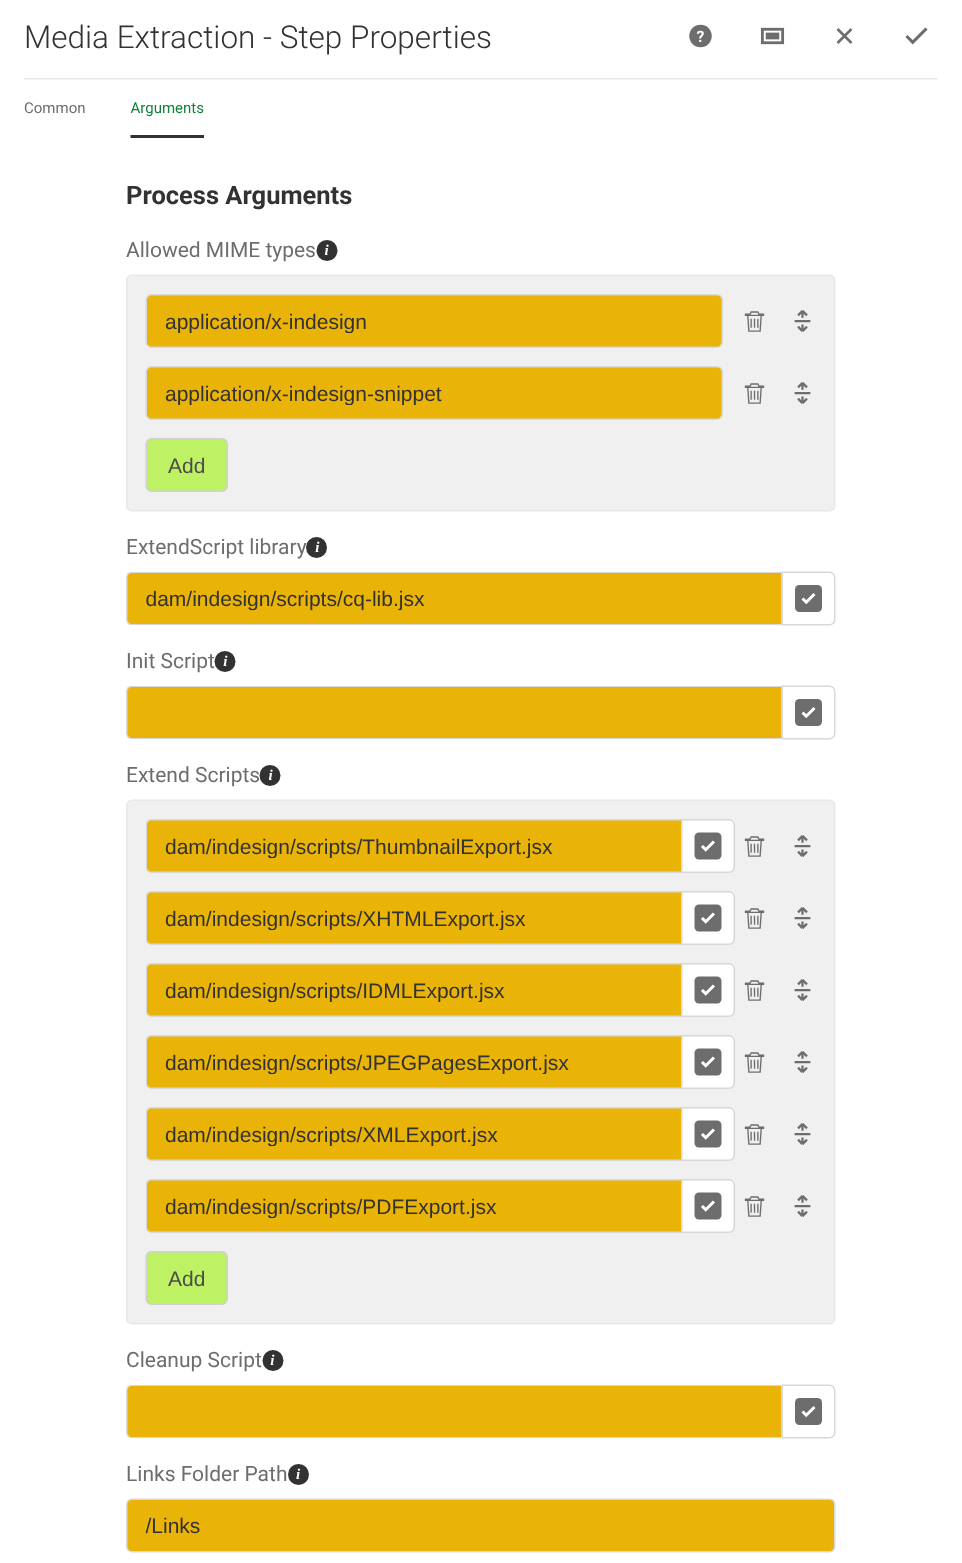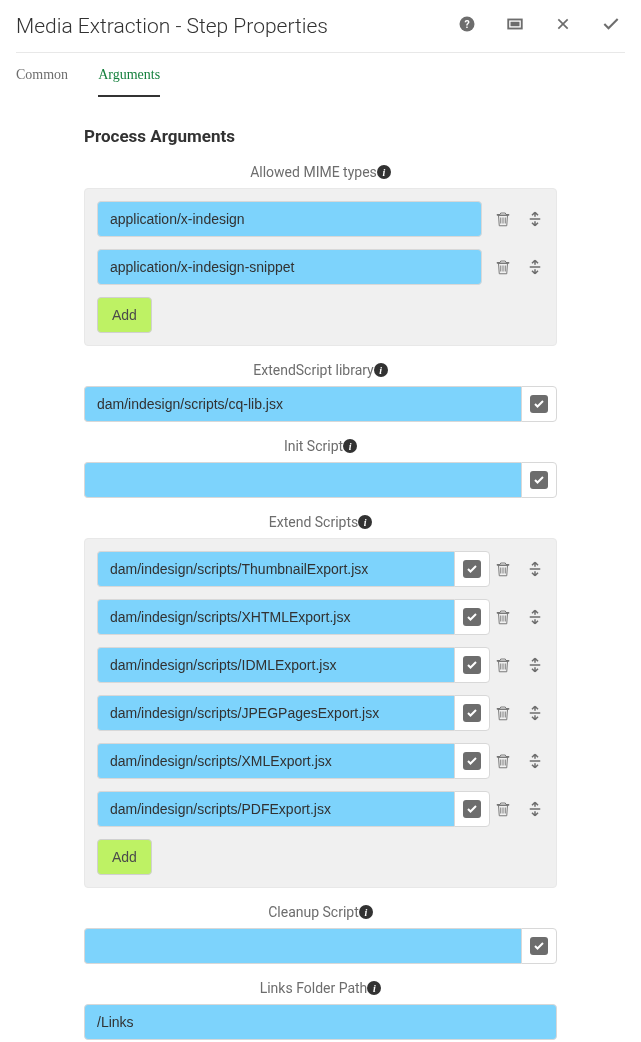--- a/index.html
+++ b/index.html
@@ -39,42 +39,41 @@
     background: #e8e8e8;
     margin: 0 16px;
   }
   .tabs {
     display: flex;
     gap: 30px;
     padding: 14px 16px 0 16px;
     border-bottom: 1px solid transparent;
   }
   .tab {
-    font-size: 14px;
+    font-size: 10px;
     color: #6d6d6d;
     padding-bottom: 12px;
     cursor: pointer;
-    font-family: Liberation Serif, serif;
   }
   .tab.active {
     color: #15803d;
     border-bottom: 2px solid #323232;
   }
   .content {
     padding: 28px 84px 30px 84px;
   }
   .section-title {
     font-size: 17px;
     font-weight: 700;
     color: #323232;
     margin-bottom: 18px;
   }
   .label-row {
     display: flex;
-    justify-content: center;
+    justify-content: flex-start;
     align-items: center;
     font-size: 14px;
     color: #6d6d6d;
     margin-bottom: 8px;
   }
   .info-icon {
     width: 14px;
     height: 14px;
     border-radius: 50%;
     background: #323232;
@@ -99,21 +98,21 @@
     align-items: center;
     gap: 12px;
     margin-bottom: 12px;
   }
   .row:last-child { margin-bottom: 0; }
   .text-input {
     flex: 1;
     height: 36px;
     border: 1px solid #d8d8d8;
     border-radius: 4px;
-    background: #7dd3fc;
+    background: #eab308;
     padding: 0 12px;
     font-size: 14px;
     color: #323232;
   }
   .row-actions {
     display: flex;
     gap: 14px;
     align-items: center;
   }
   .small-icon {

